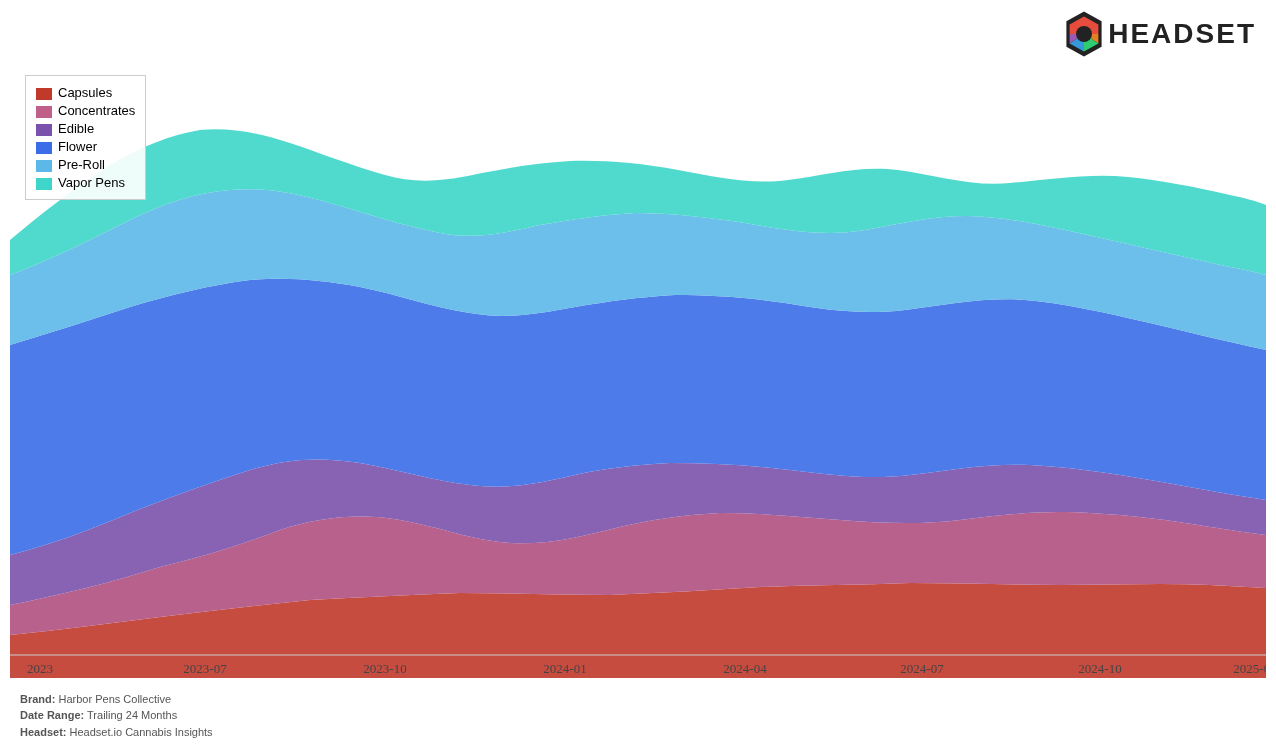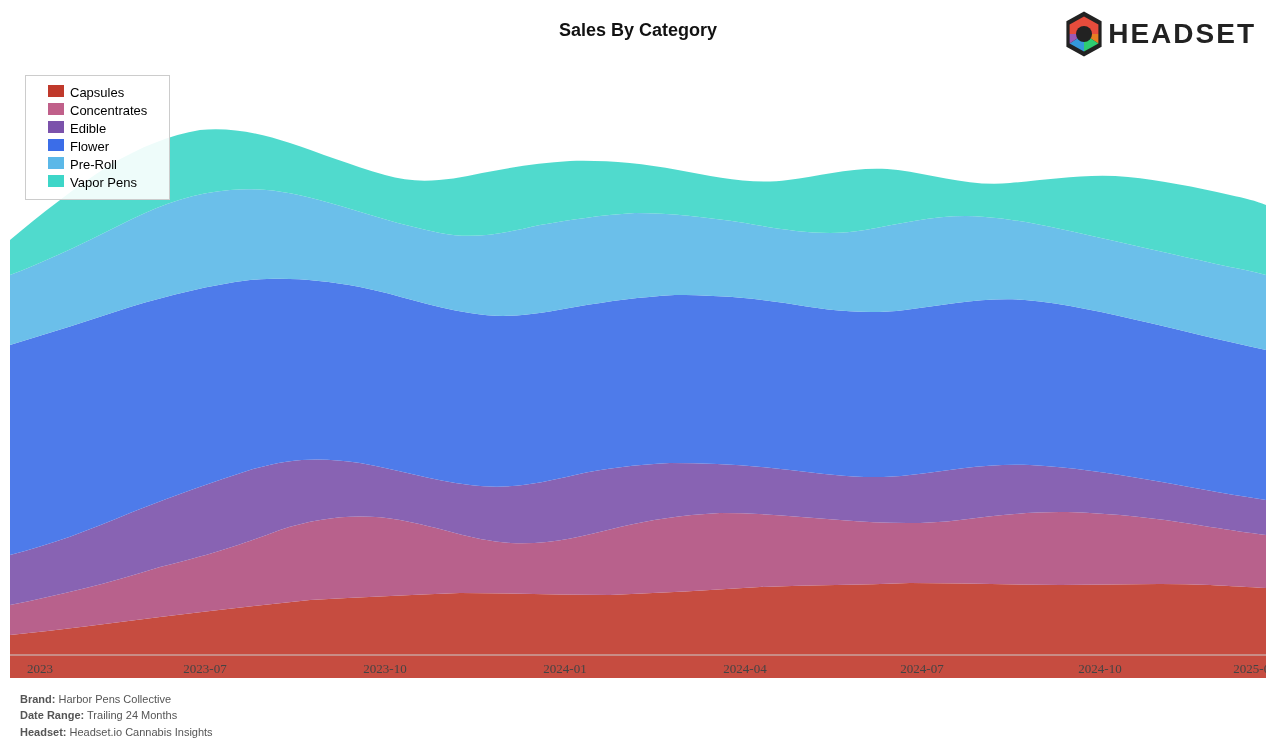--- a/index.html
+++ b/index.html
@@ -63,23 +63,23 @@
       position: absolute;
       top: 75px;
       left: 25px;
       background: rgba(255,255,255,0.9);
       border: 1px solid #ccc;
       padding: 6px 10px;
       font-size: 13px;
     }
     .legend-item {
       display: flex;
-      align-items: flex-start;
+      align-items: flex-end;
       gap: 6px;
-      margin: 3px 12px;
+      margin: 3px 0;
     }
     .legend-color {
       width: 16px;
       height: 12px;
       display: inline-block;
       flex-shrink: 0;
     }
     
     .footer-info {
       position: absolute;
@@ -109,21 +109,20 @@
       <path d="M48,42 L30,52 L30,30 Z" fill="#2ecc71"></path>
       <path d="M30,52 L12,42 L30,30 Z" fill="#3498db"></path>
       <path d="M12,42 L12,30 L30,30 Z" fill="#9b59b6"></path>
       <path d="M12,30 L12,18 L30,8 L30,30 Z" fill="#e74c3c"></path>
 
       <circle cx="30" cy="30" r="10" fill="#222"></circle>
     </svg>
     <span class="logo-text">HEADSET</span>
   </div>
 
-  <div class="chart-title">Sales By Category</div>
 
   <div class="chart-area">
     <svg class="chart-svg" viewBox="0 0 1256 613" preserveAspectRatio="none" xmlns="http://www.w3.org/2000/svg">
       <defs>
         
       </defs>
 
       <rect width="1256" height="613" fill="white"></rect>
 
       <path d="

